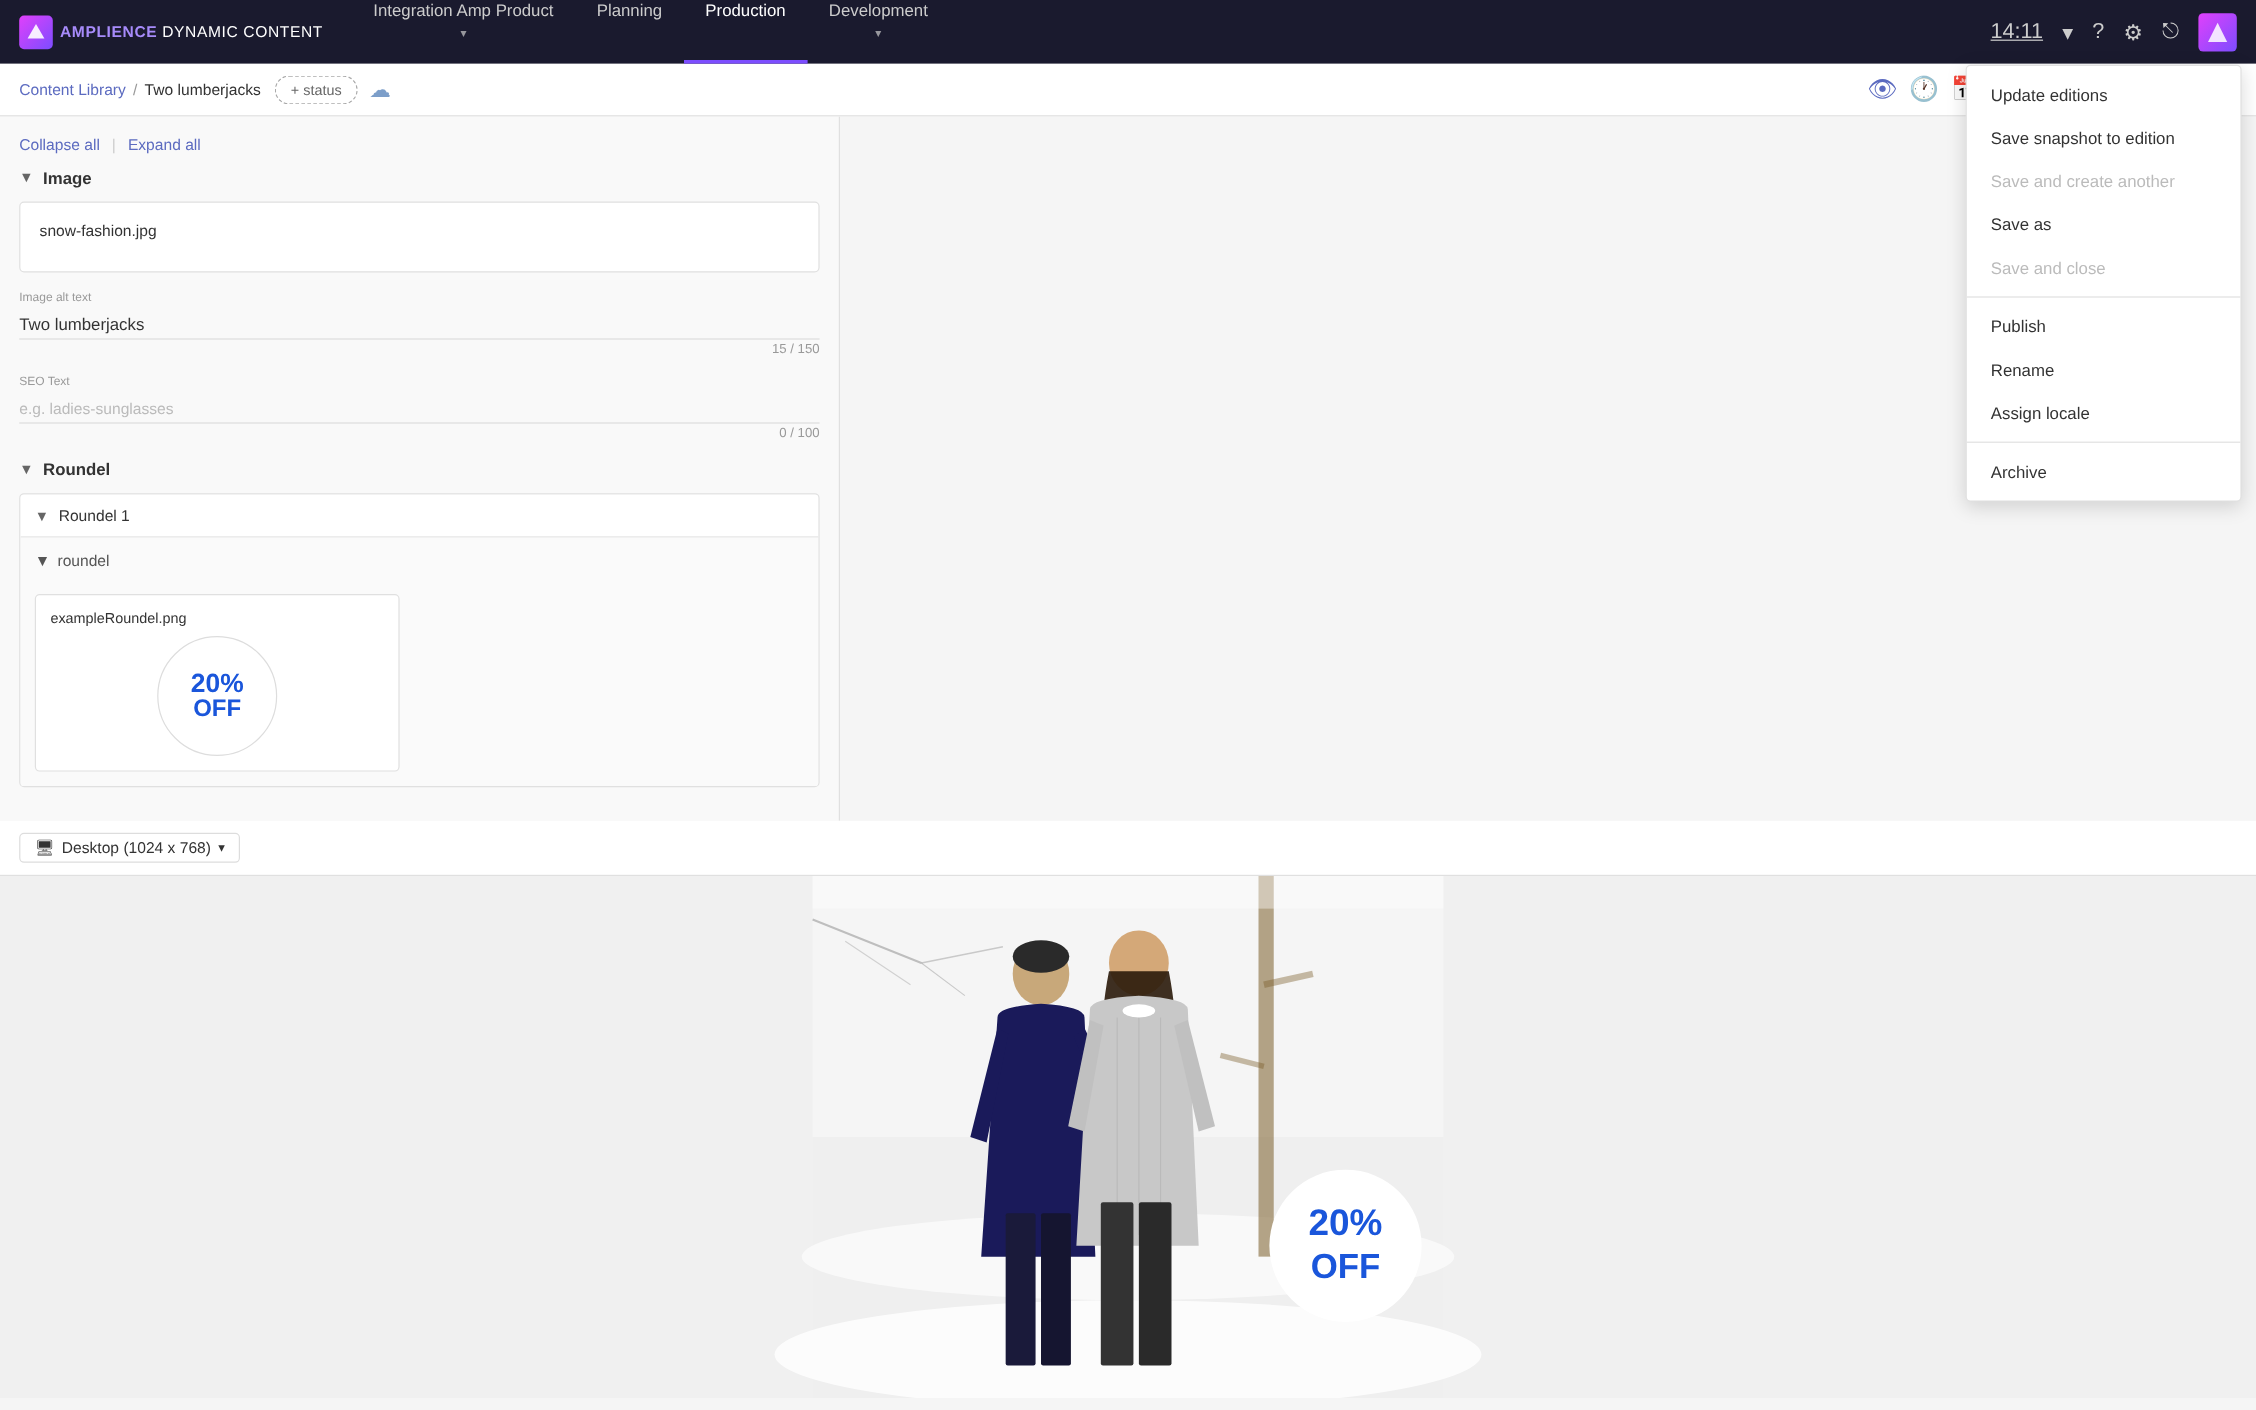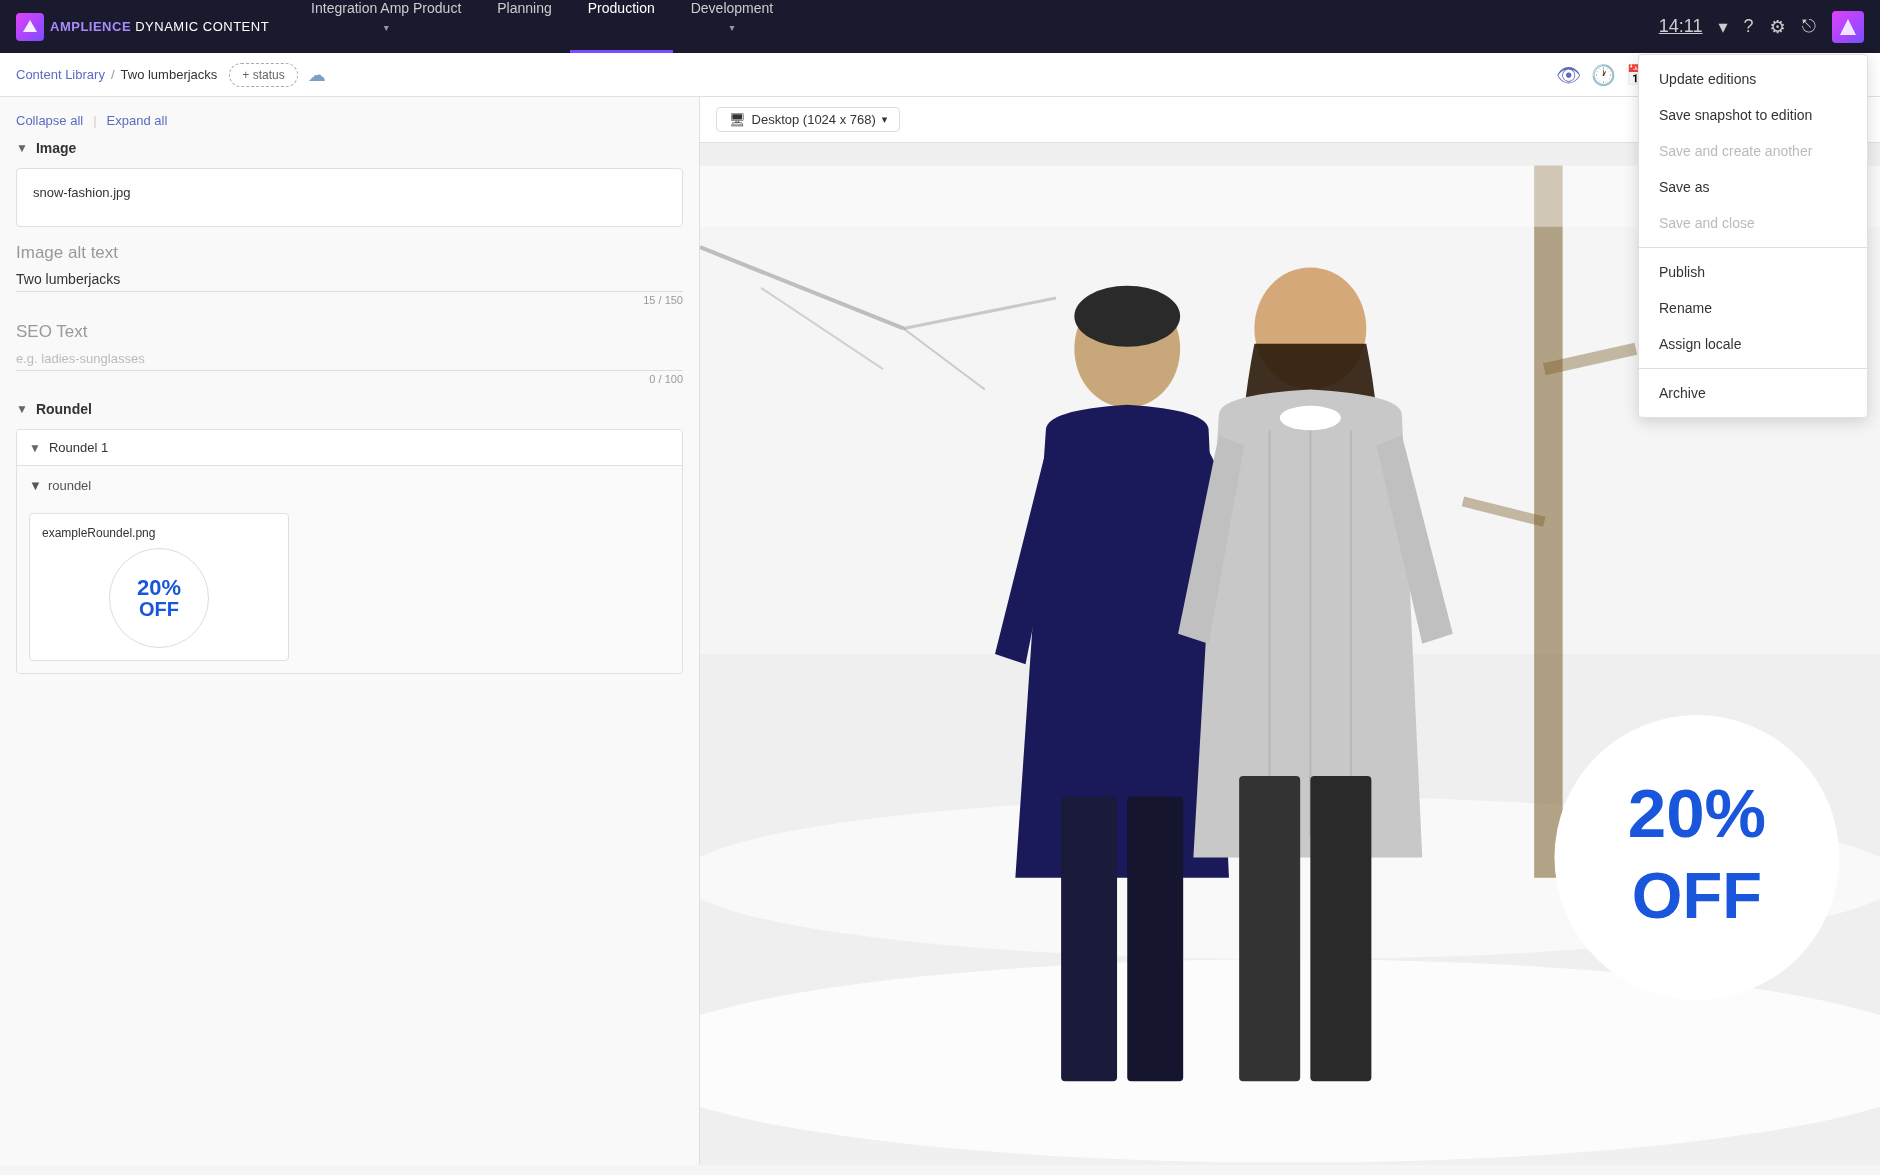--- a/index.html
+++ b/index.html
@@ -53,21 +53,21 @@
     .save-btn {
       background: #5c6bc0; color: #fff; padding: 6px 20px; border: none; cursor: pointer;
       font-size: 13px; border-radius: 0;
     }
     .save-dropdown-btn {
       background: #5c6bc0; color: #fff; padding: 6px 10px; border: none; border-left: 1px solid #4a59b0;
       cursor: pointer; font-size: 12px; border-radius: 0 4px 4px 0;
     }
 
     
-    .main { display: flex; height: calc(1175px - 107px); }
+    .main { display: flex; height: calc(1175px - 107px); flex-direction: column; }
 
     
     .left-panel { width: 700px; background: #f9f9f9; overflow-y: auto; padding: 16px; border-right: 1px solid #e0e0e0; }
 
     .collapse-bar { display: flex; align-items: center; gap: 10px; margin-bottom: 12px; font-size: 13px; }
     .collapse-sep { color: #ccc; }
     .collapse-link { color: #5c6bc0; cursor: pointer; }
 
     
     .section-header {
@@ -78,39 +78,39 @@
 
     
     .image-card {
       background: #fff; border: 1px solid #e0e0e0; border-radius: 4px; padding: 16px;
       margin-bottom: 16px; width: 100%;
     }
     .image-filename { font-size: 13px; color: #333; margin-bottom: 10px; }
 
     
     .field-group { margin-bottom: 16px; }
-    .field-label { font-size: 17px; color: #999; margin-bottom: 4px; }
+    .field-label { font-size: 10px; color: #999; margin-bottom: 4px; }
     .field-input {
       width: 100%; border: none; border-bottom: 1px solid #ddd; padding: 4px 0;
       font-size: 14px; color: #333; background: transparent; outline: none;
     }
     .field-input::placeholder { color: #bbb; font-size: 13px; }
     .field-counter { text-align: right; font-size: 11px; color: #999; margin-top: 2px; }
 
     
     .roundel-section { border: 1px solid #e0e0e0; border-radius: 4px; overflow: hidden; margin-bottom: 12px; }
     .roundel-header {
       background: #fff; padding: 10px 12px; display: flex; align-items: center; gap: 8px;
       font-size: 13px; color: #333; cursor: pointer; border-bottom: 1px solid #e0e0e0;
     }
     .roundel-content { background: #fafafa; padding: 12px; }
     .roundel-sub { display: flex; align-items: center; gap: 6px; font-size: 13px; color: #555; margin-bottom: 10px; cursor: pointer; }
 
     .roundel-card {
-      background: #fff; border: 1px solid #e0e0e0; border-radius: 4px; padding: 12px; width: 260px; margin-top: 20px;
+      background: #fff; border: 1px solid #e0e0e0; border-radius: 4px; padding: 12px; width: 304px; margin-top: 20px;
     }
     .roundel-filename { font-size: 12px; color: #333; margin-bottom: 8px; }
 
     
     .right-panel { flex: 1; background: #fff; position: relative; overflow: hidden; }
     .preview-toolbar {
       display: flex; align-items: center; gap: 10px; padding: 10px 16px;
       background: #fff; border-bottom: 1px solid #e0e0e0;
     }
     .device-select {

